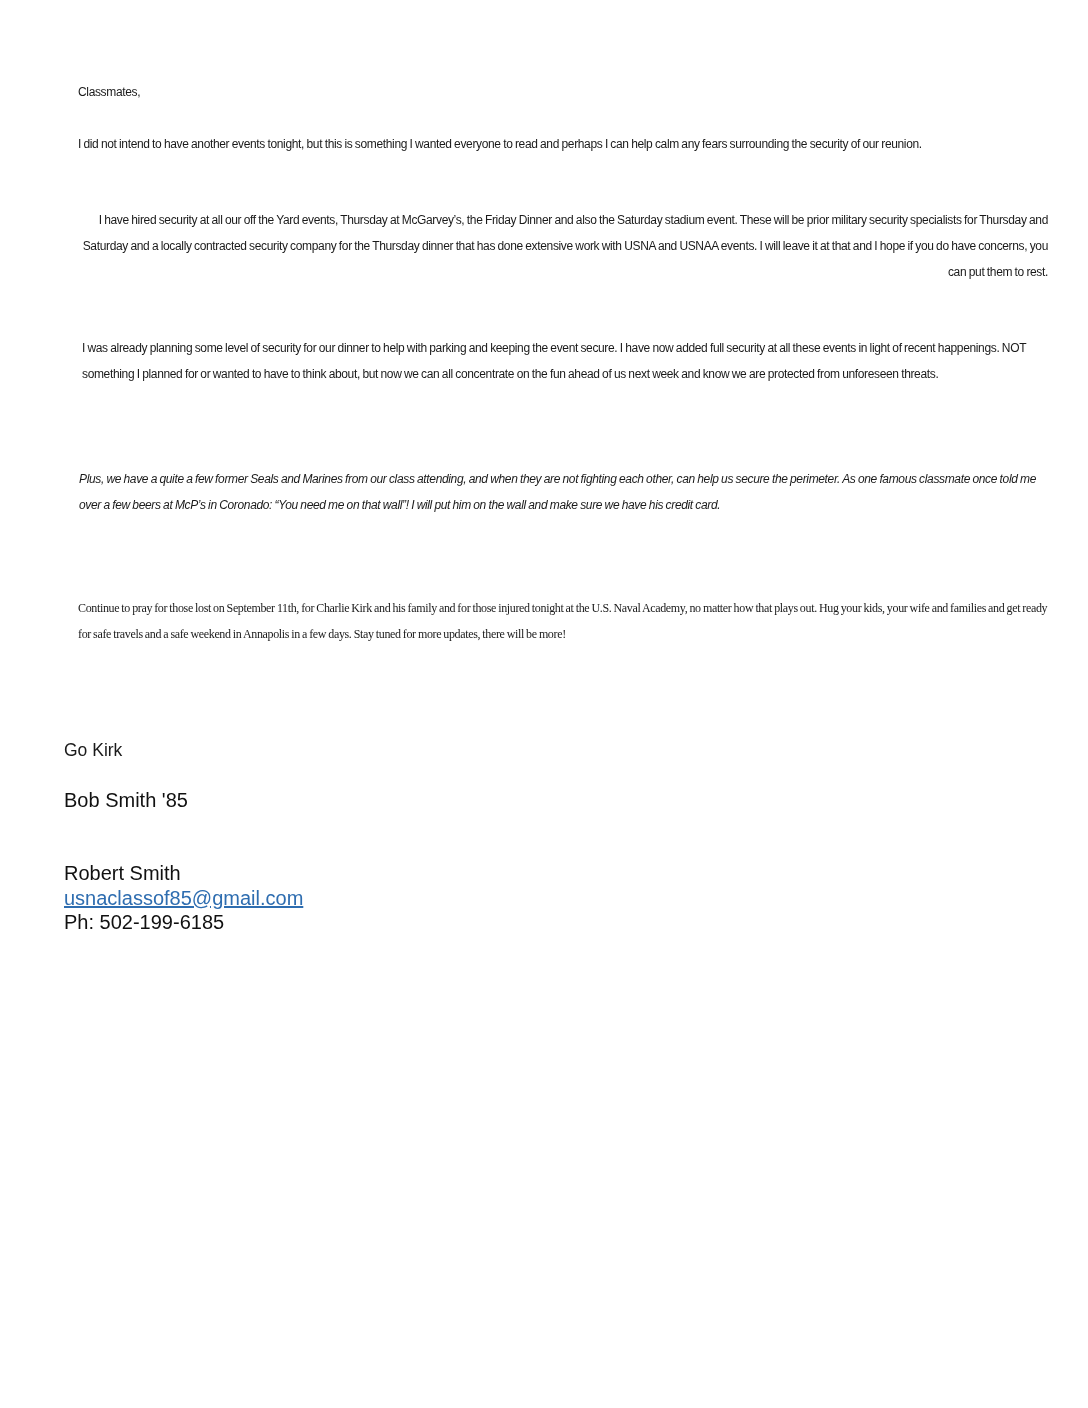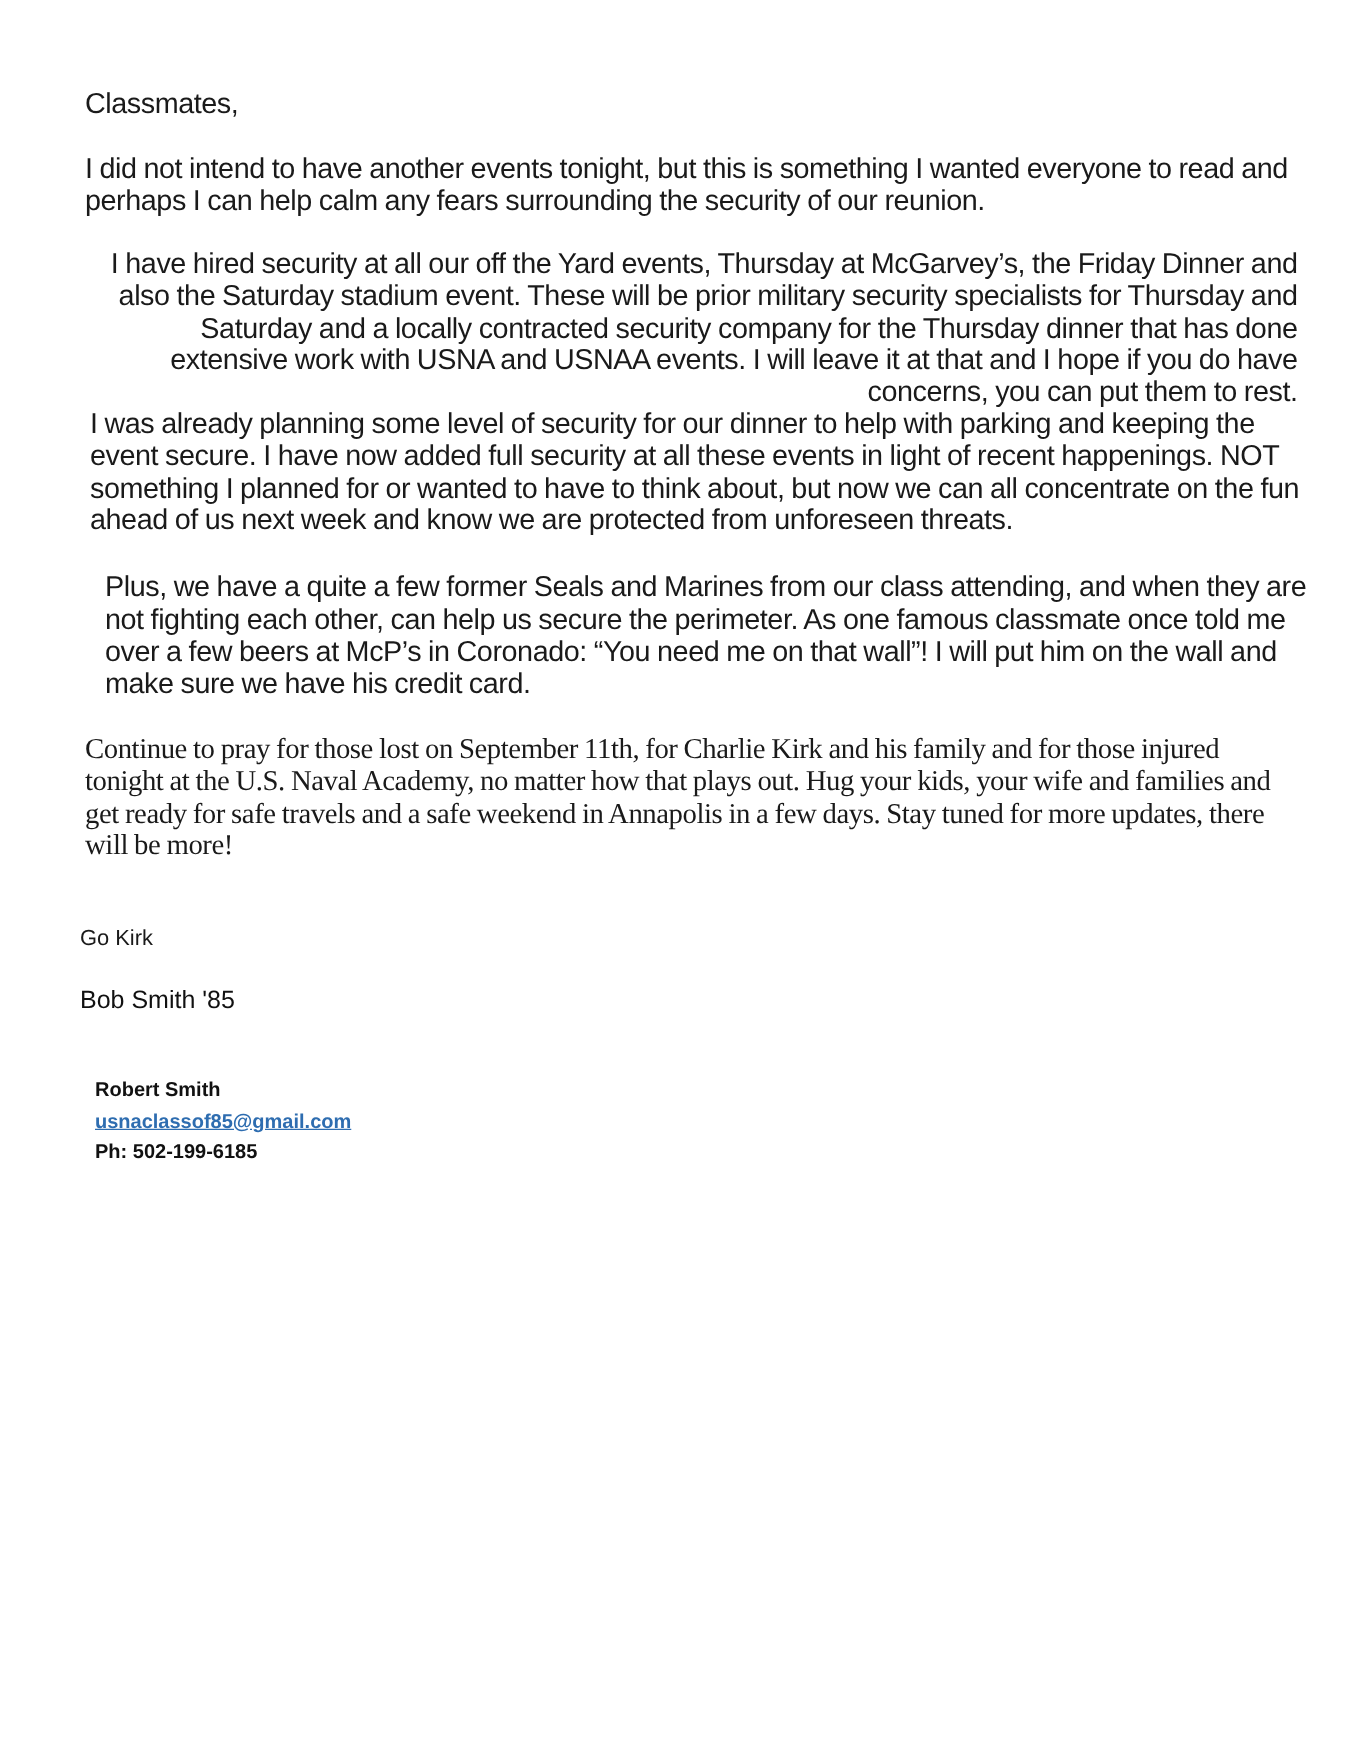--- a/index.html
+++ b/index.html
@@ -15,55 +15,54 @@
       font-family: "Liberation Sans", "DejaVu Sans", sans-serif;
       color: #1a1a1a;
     }
     .page {
       position: absolute;
       left: 64px;
       top: 64px;
       width: 970px;
     }
     .para {
-      font-size: 23px;
+      font-size: 12px;
       line-height: 25.8px;
-      margin: 4px;
+      margin: 14px;
       letter-spacing: -0.35px;
       word-spacing: -0.5px;
     }
     .salutation { position: absolute; top: 2px; left: 0; }
     .p1 { position: absolute; top: 54px; left: 0; width: 970px; }
     .p2 { position: absolute; top: 130px; left: 0; width: 970px; text-align: right; }
     .p3 { position: absolute; top: 258px; left: 4px; width: 970px; }
-    .p4 { position: absolute; top: 389px; left: 16px; width: 970px; }
+    .p4 { position: absolute; top: 389px; left: 1px; width: 970px; font-style: italic; }
     .p5 { position: absolute; top: 518px; left: 0; width: 970px; font-family: Liberation Serif, serif; }
     .closing {
       position: absolute;
       top: 674px;
       left: 0;
       font-size: 17.5px;
       line-height: 24px;
     }
     .sig-short {
       position: absolute;
       top: 725px;
       left: 0;
       font-size: 20px;
       line-height: 22px;
       color: #111;
     }
     .sig-block {
       position: absolute;
       top: 797px;
-      left: 12px;
-      font-size: 16px;
+      left: 0;
+      font-size: 20px;
       line-height: 24.5px;
       color: #111;
-      font-weight: bold;
     }
     .sig-block div { margin: 0; }
     .email-link {
       color: #2e6db0;
       text-decoration: underline;
       cursor: pointer;
       margin-top: 26px;
     }
   </style>
 </head>

